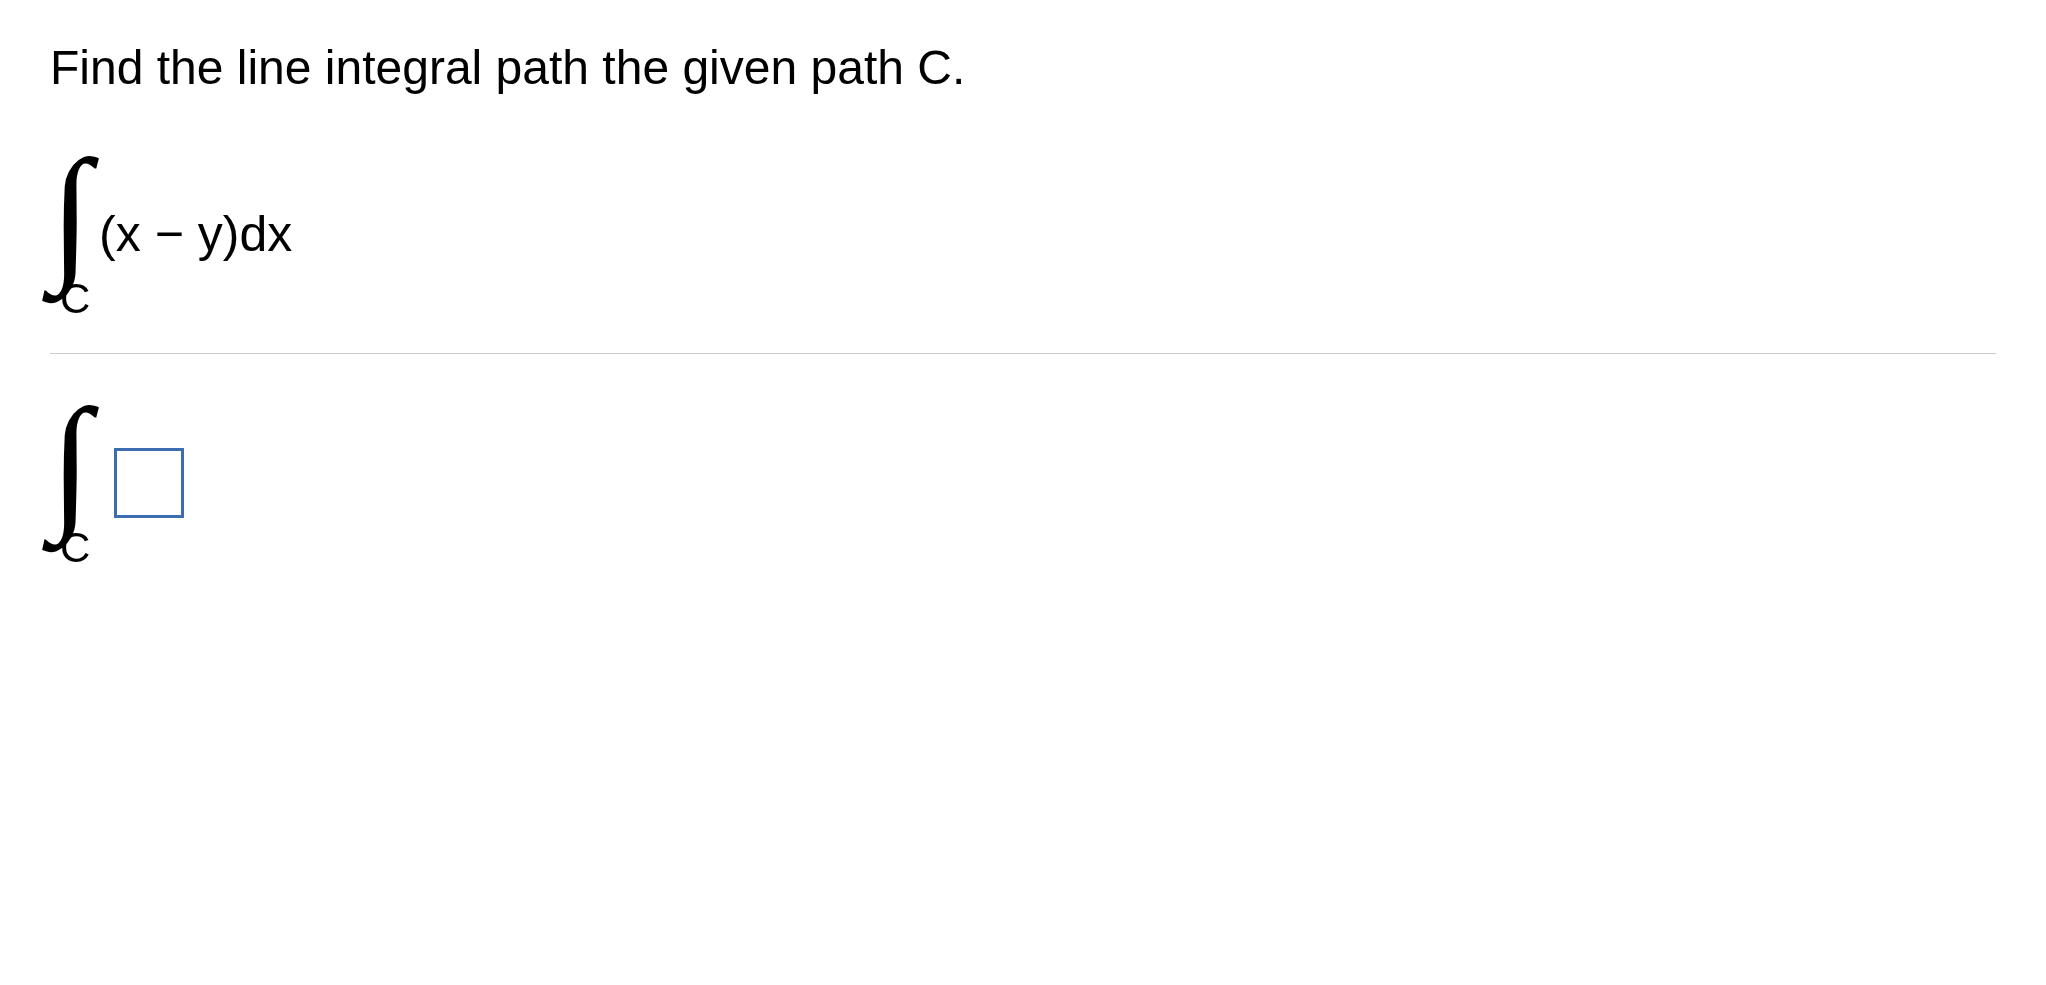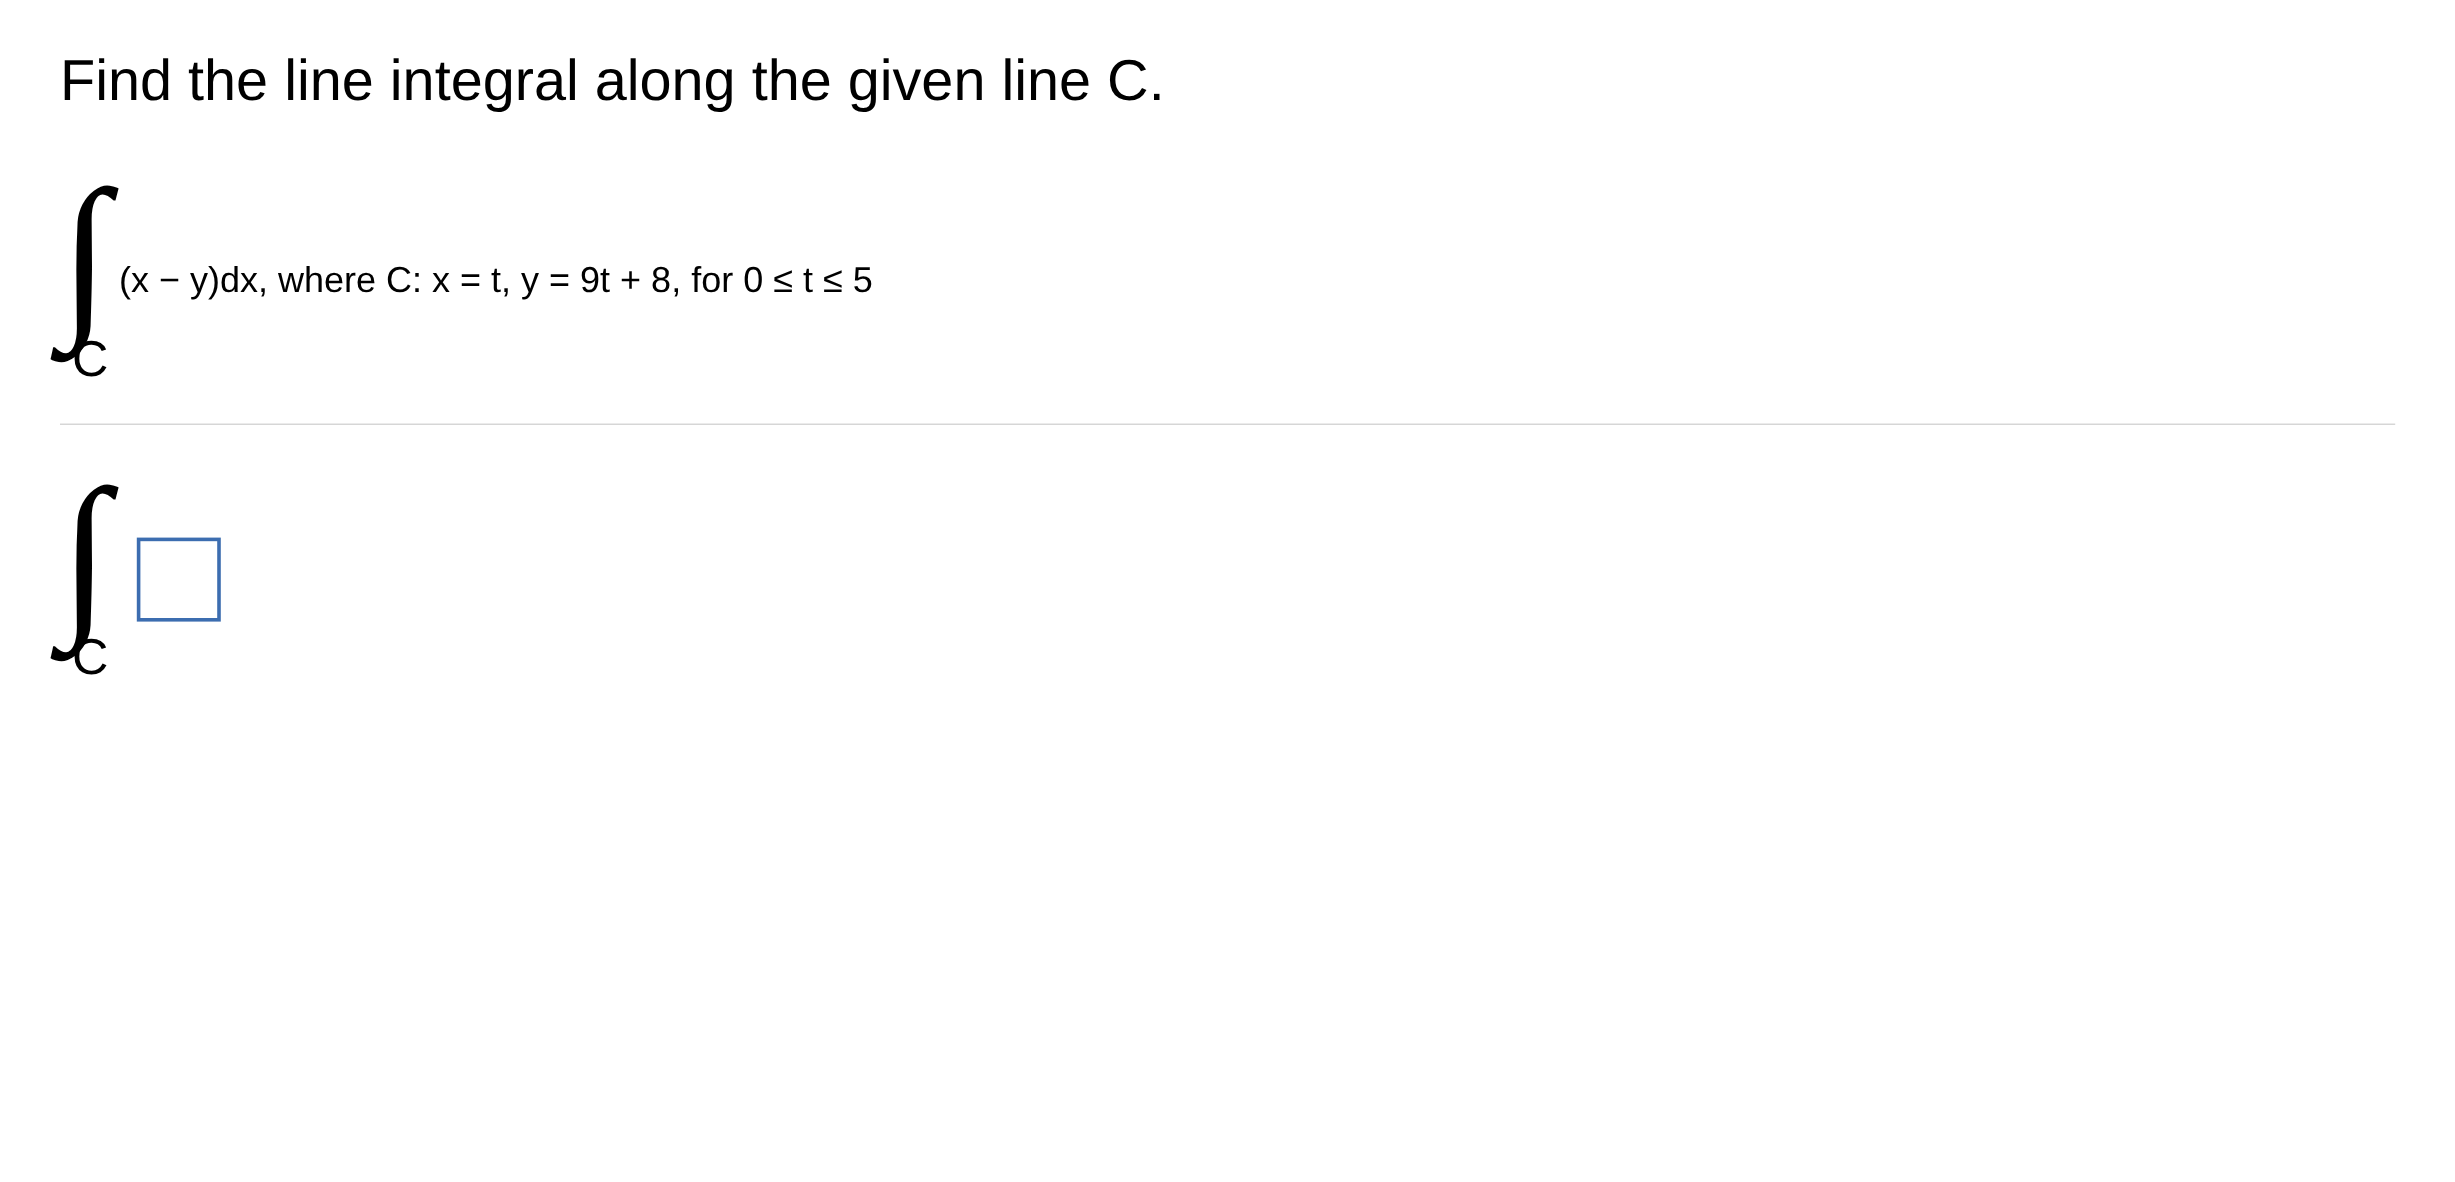--- a/index.html
+++ b/index.html
@@ -37,21 +37,21 @@
       font-family: 'Times New Roman', serif;
       font-weight: normal;
     }
     .integral-subscript {
       font-size: 42px;
       margin-top: -5px;
       align-self: flex-start;
       margin-left: 10px;
     }
     .integral-expression {
-      font-size: 30px;
+      font-size: 50px;
       display: inline-flex;
       align-items: center;
       justify-content: flex-end;
     }
     .divider {
       border: none;
       border-top: 1px solid #cccccc;
       margin: 30px 0 40px 0;
       width: 100%;
     }
@@ -64,30 +64,29 @@
       margin-left: 15px;
       vertical-align: middle;
     }
     .math-text {
       font-family: Arial, Helvetica, sans-serif;
     }
   </style>
 </head>
 <body>
 
-<div class="question-text">Find the line integral along the given line C.</div>
+<div class="question-text">Find the line integral path the given path C.</div>
 
 <div class="integral-row">
   <span class="integral-symbol-wrapper">
     <span class="integral-symbol">∫</span>
     <span class="integral-subscript">C</span>
   </span>
   <span class="integral-expression math-text">
     <span>(x − y)dx</span>
-    <span>, where C: x = t, y = 9t + 8, for 0 ≤ t ≤ 5</span>
   </span>
 </div>
 
 <hr class="divider">
 
 <div class="integral-row">
   <span class="integral-symbol-wrapper">
     <span class="integral-symbol">∫</span>
     <span class="integral-subscript">C</span>
   </span>

